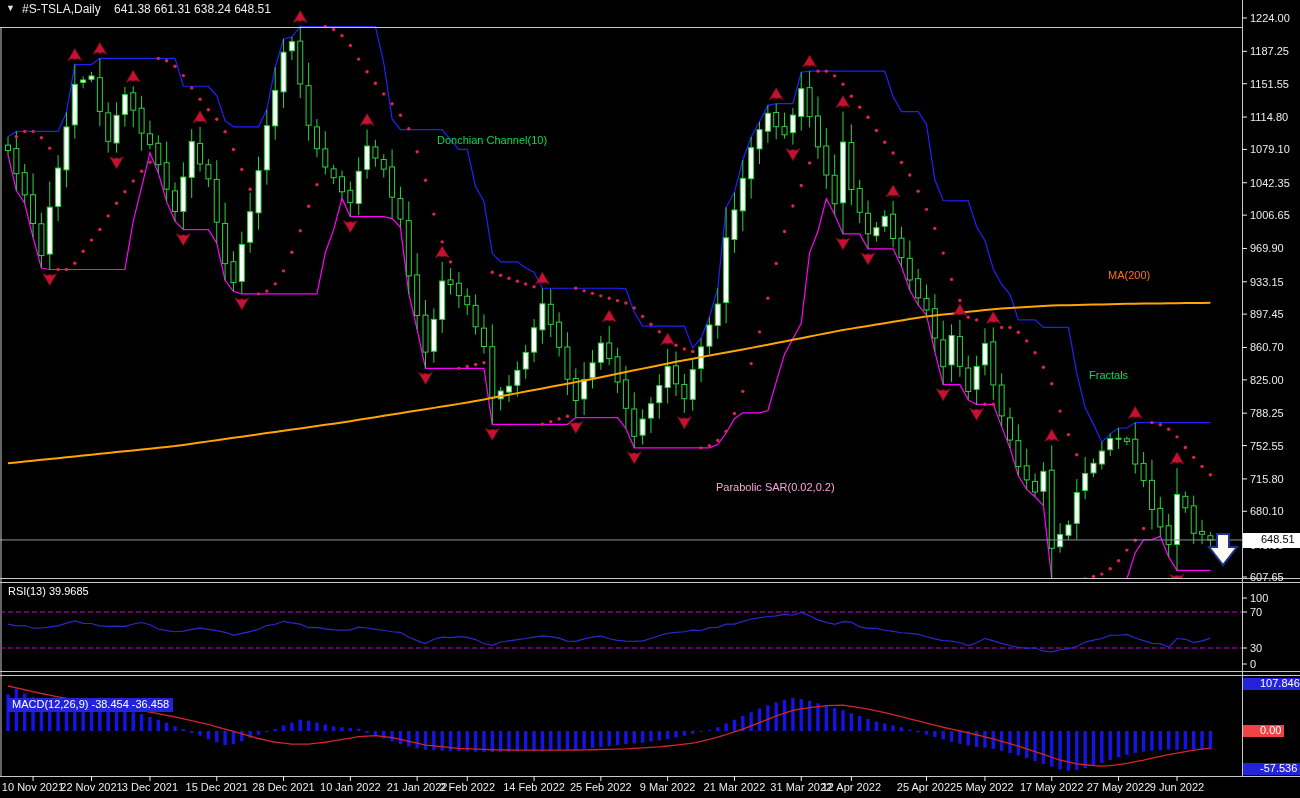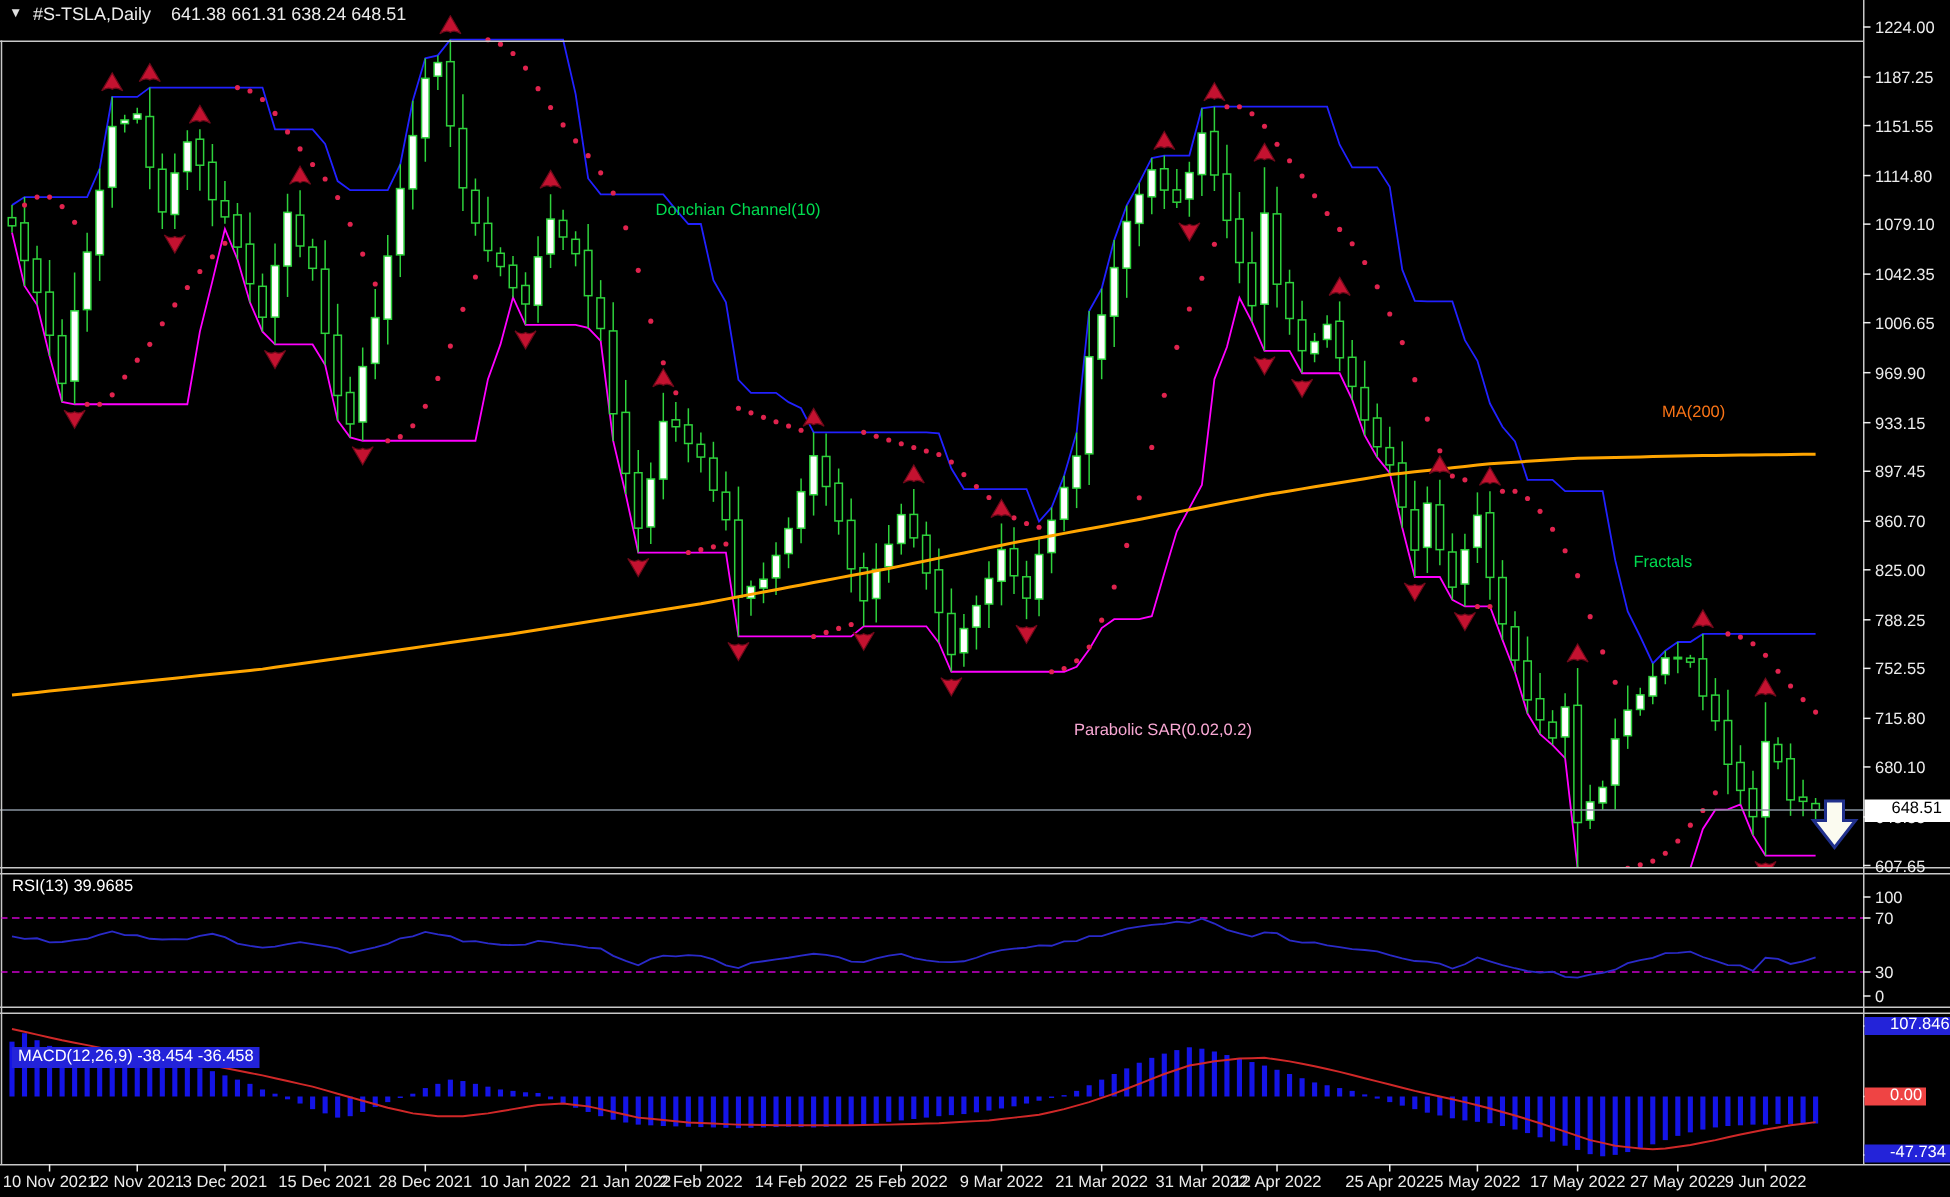--- a/index.html
+++ b/index.html
@@ -781,19 +781,19 @@
   <div class="ovl ind-label" style="left: 437px; top: 135px; color: rgb(0, 220, 80);">Donchian Channel(10)</div>
   <div class="ovl ind-label" style="left: 1108px; top: 270px; color: #f97316;">MA(200)</div>
   <div class="ovl ind-label" style="left: 1089px; top: 370px; color: rgb(0, 220, 80);">Fractals</div>
   <div class="ovl ind-label" style="left: 716px; top: 482px; color: #f9a8d4;">Parabolic SAR(0.02,0.2)</div>
 
   <div class="ovl panel-header" style="top:567px;margin-top:19px;">RSI(13) 39.9685</div>
   <div class="ovl panel-header macd-header" style="top: 680px; background: rgb(35, 35, 217);">MACD(12,26,9) -38.454 -36.458</div>
 
   <div class="ovl macd-axis-label" style="top: 678px; background: rgb(35, 35, 217);">107.846</div>
   <div class="ovl macd-axis-label" style="top: 725px; background: #ef4444;">0.00</div>
-  <div class="ovl macd-axis-label" style="top: 763px; background: rgb(35, 35, 217);">-47.734</div>
+  <div class="ovl macd-axis-label" style="top: 763px; background: rgb(35, 35, 217);">-57.536</div>
 
   <div class="ovl cur-price">648.51</div>
 
   <div class="ovl axis-hotzone" style="left:1242px;top:0;width:58px;height:776px;"></div>
   <div class="ovl axis-hotzone" style="left:0;top:776px;width:1300px;height:22px;"></div>
 </div>
 
 </body></html>

